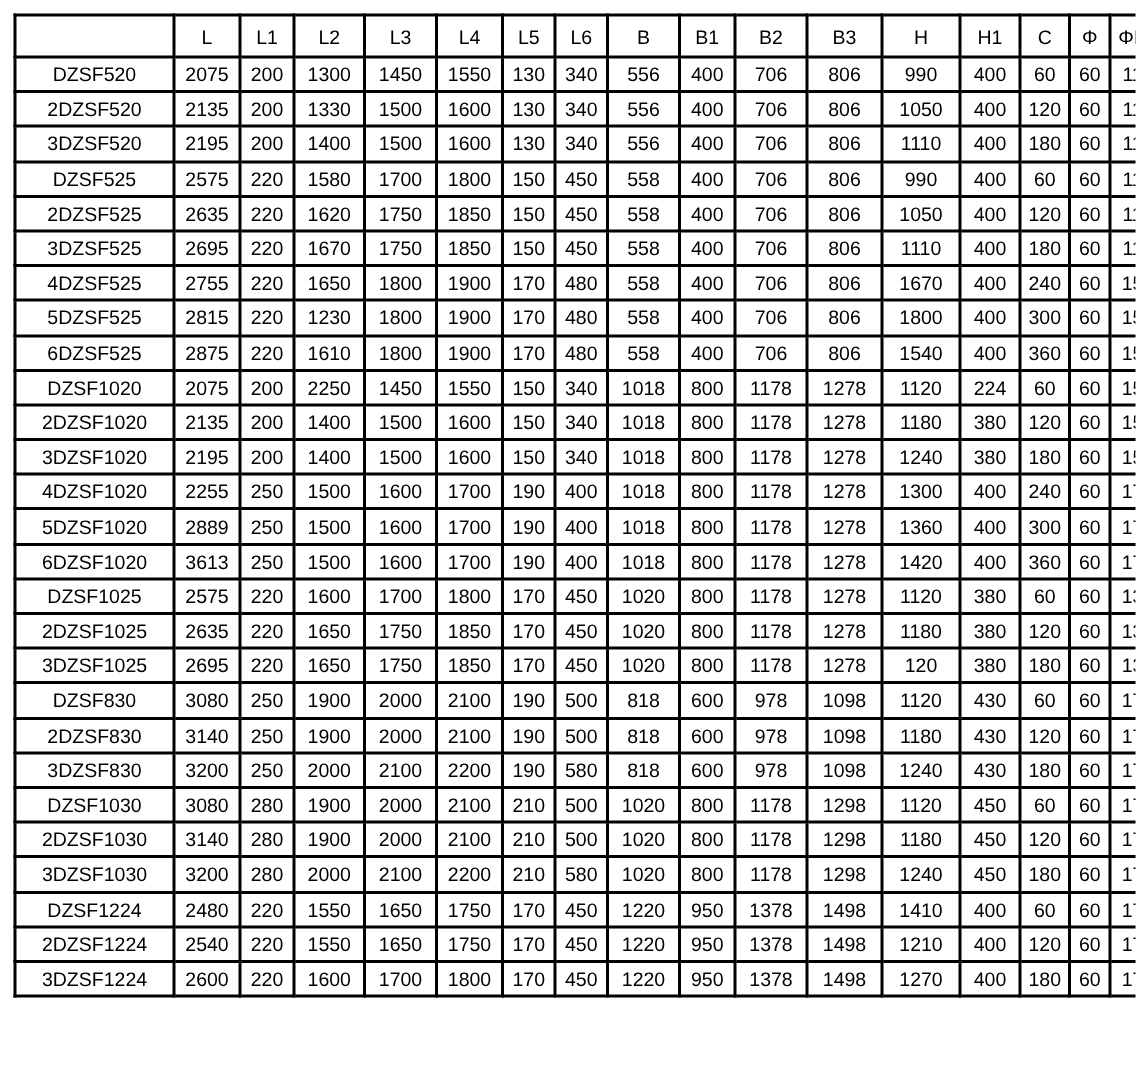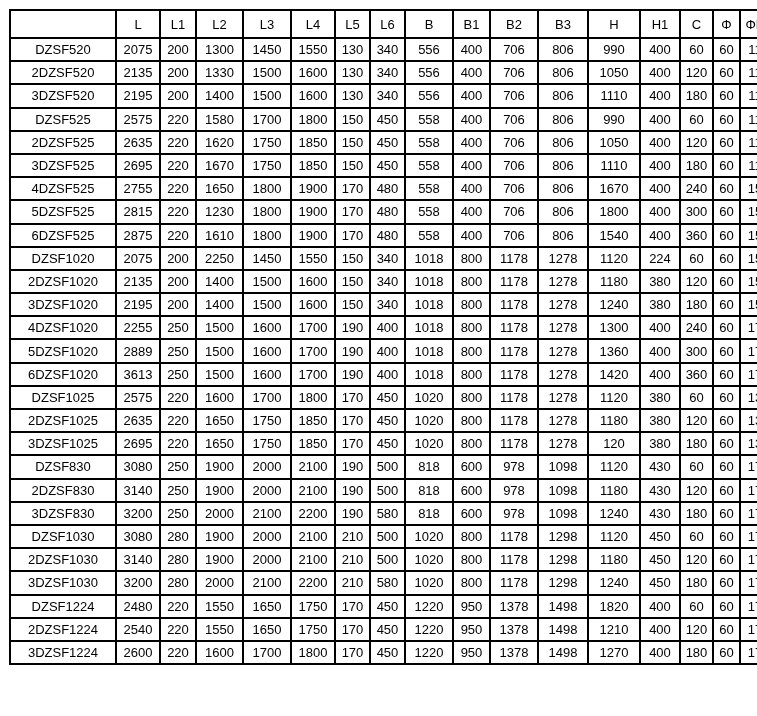--- a/index.html
+++ b/index.html
@@ -543,21 +543,21 @@
           <td>220</td>
           <td>1550</td>
           <td>1650</td>
           <td>1750</td>
           <td>170</td>
           <td>450</td>
           <td>1220</td>
           <td>950</td>
           <td>1378</td>
           <td>1498</td>
-          <td>1820</td>
+          <td>1410</td>
           <td>400</td>
           <td>60</td>
           <td>60</td>
           <td>17</td>
         </tr>
         <tr>
           <td>2DZSF1224</td>
           <td>2540</td>
           <td>220</td>
           <td>1550</td>

